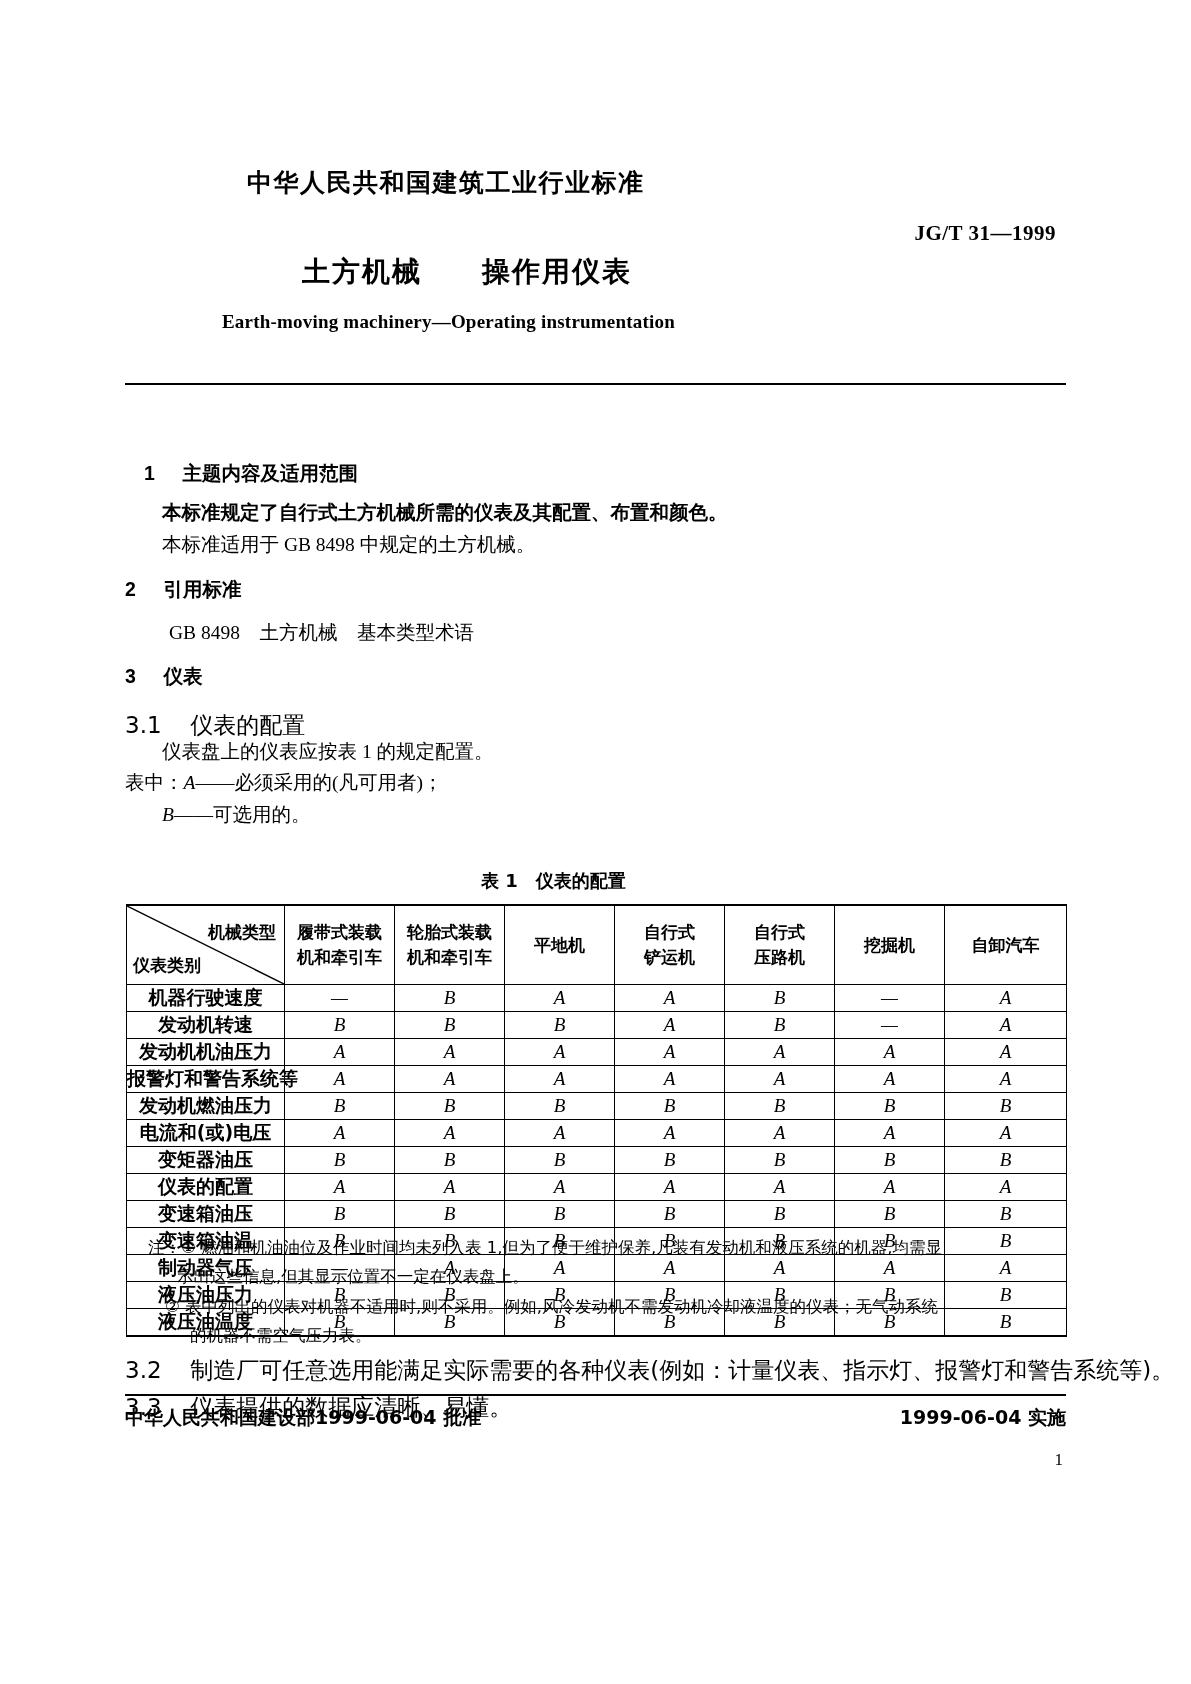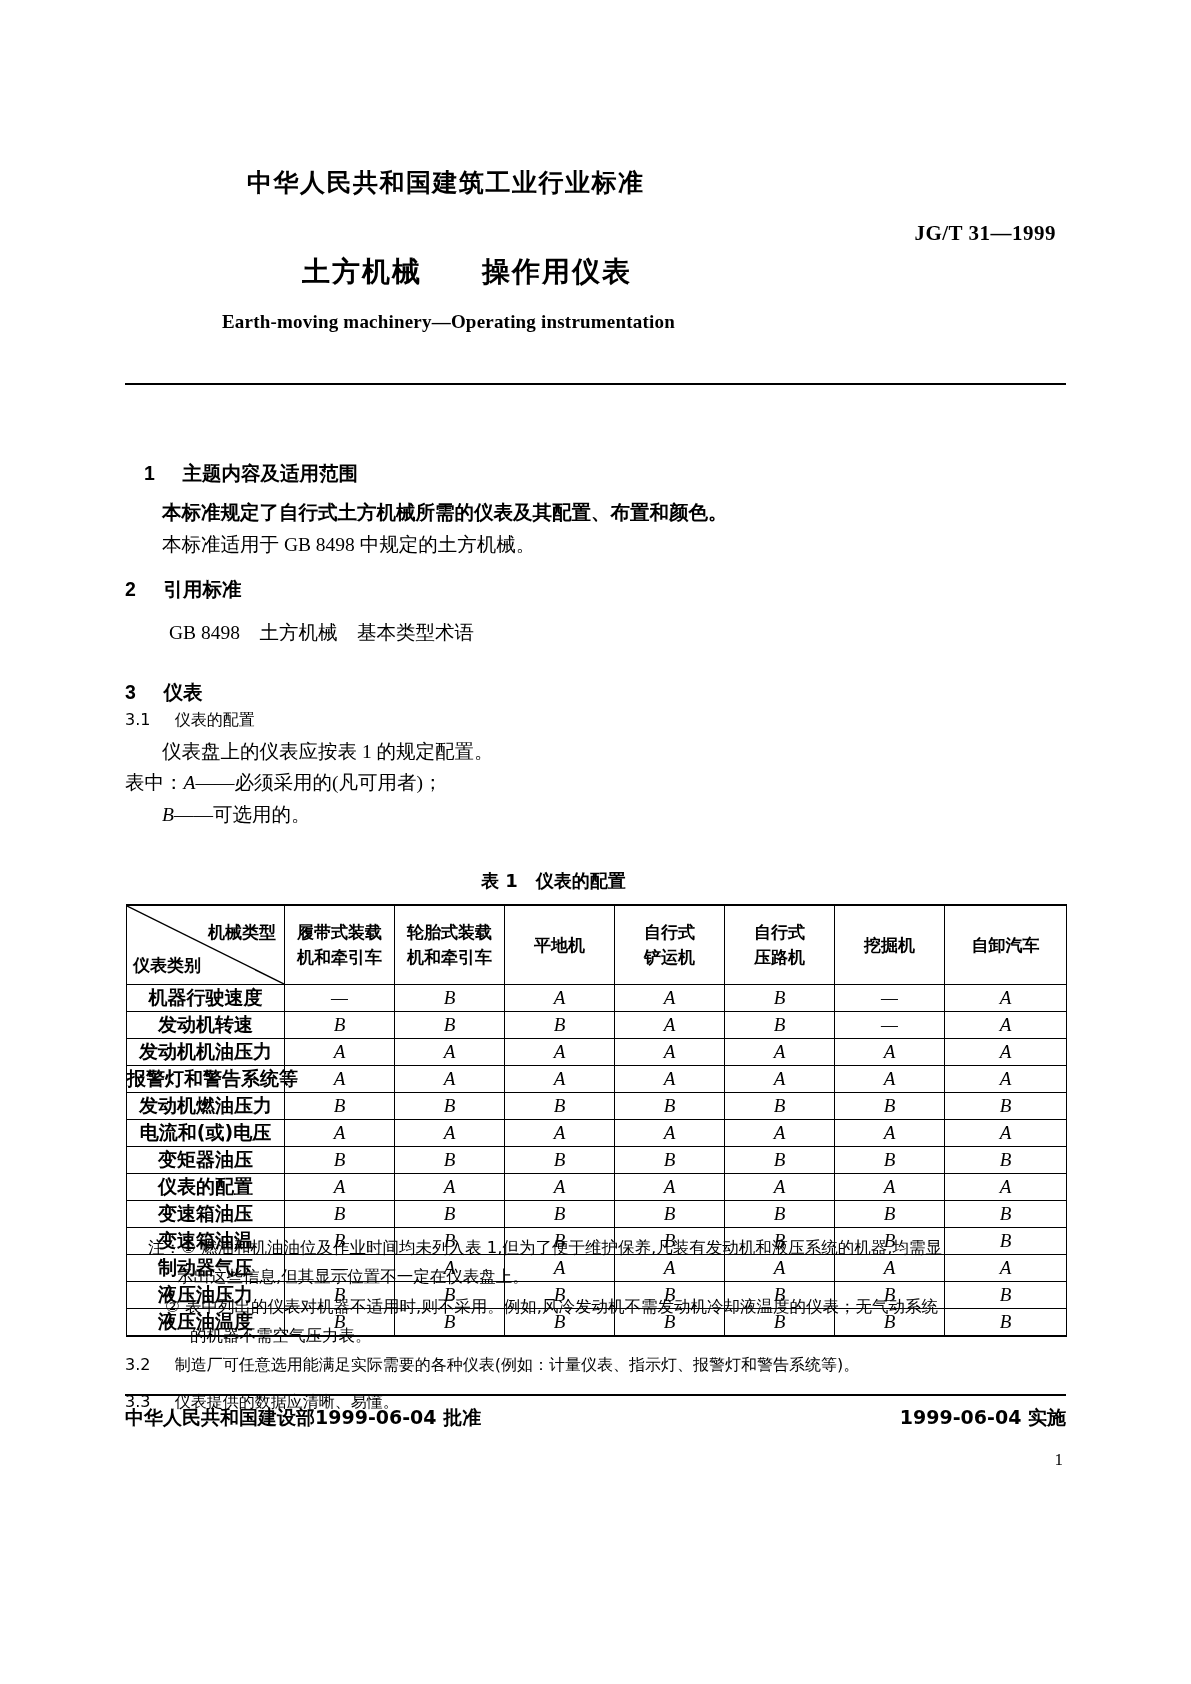--- a/index.html
+++ b/index.html
@@ -88,21 +88,21 @@
     font-size: 19.5px;
     white-space: nowrap;
   }
   .sec-head .num {
     font-weight: bold;
     font-family: "Liberation Sans", sans-serif;
   }
   .sub-head {
     position: absolute;
     font-family: "DejaVu Sans", "Liberation Sans", sans-serif;
-    font-size: 16px;
+    font-size: 23px;
     white-space: nowrap;
   }
 
   .ital { font-style: italic; font-family: "Liberation Serif", serif; }
 
   
   .tbl-caption {
     position: absolute;
     left: 481px;
     top: 861px;
@@ -247,21 +247,21 @@
   <div class="body-txt" style="left:162px; top:495px;font-weight:bold;">本标准规定了自行式土方机械所需的仪表及其配置、布置和颜色。</div>
   <div class="body-txt" style="left:162px; top:527px;">本标准适用于 GB 8498 中规定的土方机械。</div>
 
   <div class="sec-head" style="left:125px; top:568px;">
     <span class="num">2</span>
     <span style="display:inline-block;width:14px"></span>
     <span>引用标准</span>
   </div>
   <div class="body-txt" style="left:169px; top:615px;">GB 8498　土方机械　基本类型术语</div>
 
-  <div class="sec-head" style="left:125px; top:655px;margin-top:16px;">
+  <div class="sec-head" style="left:125px; top:655px;">
     <span class="num">3</span>
     <span style="display:inline-block;width:14px"></span>
     <span>仪表</span>
   </div>
 
   <div class="sub-head" style="left:125px; top:702px;">
     <span>3.1</span>
     <span style="display:inline-block;width:14px"></span>
     <span>仪表的配置</span>
   </div>

